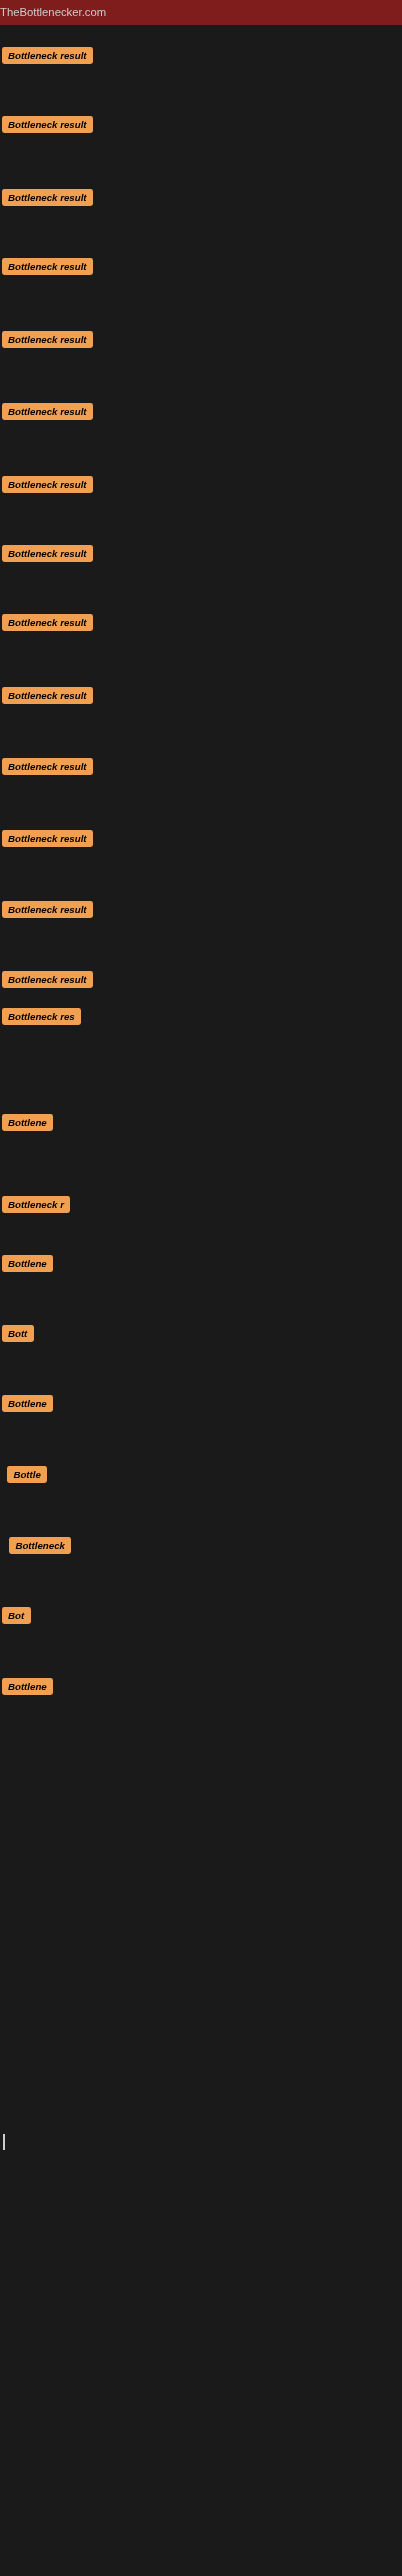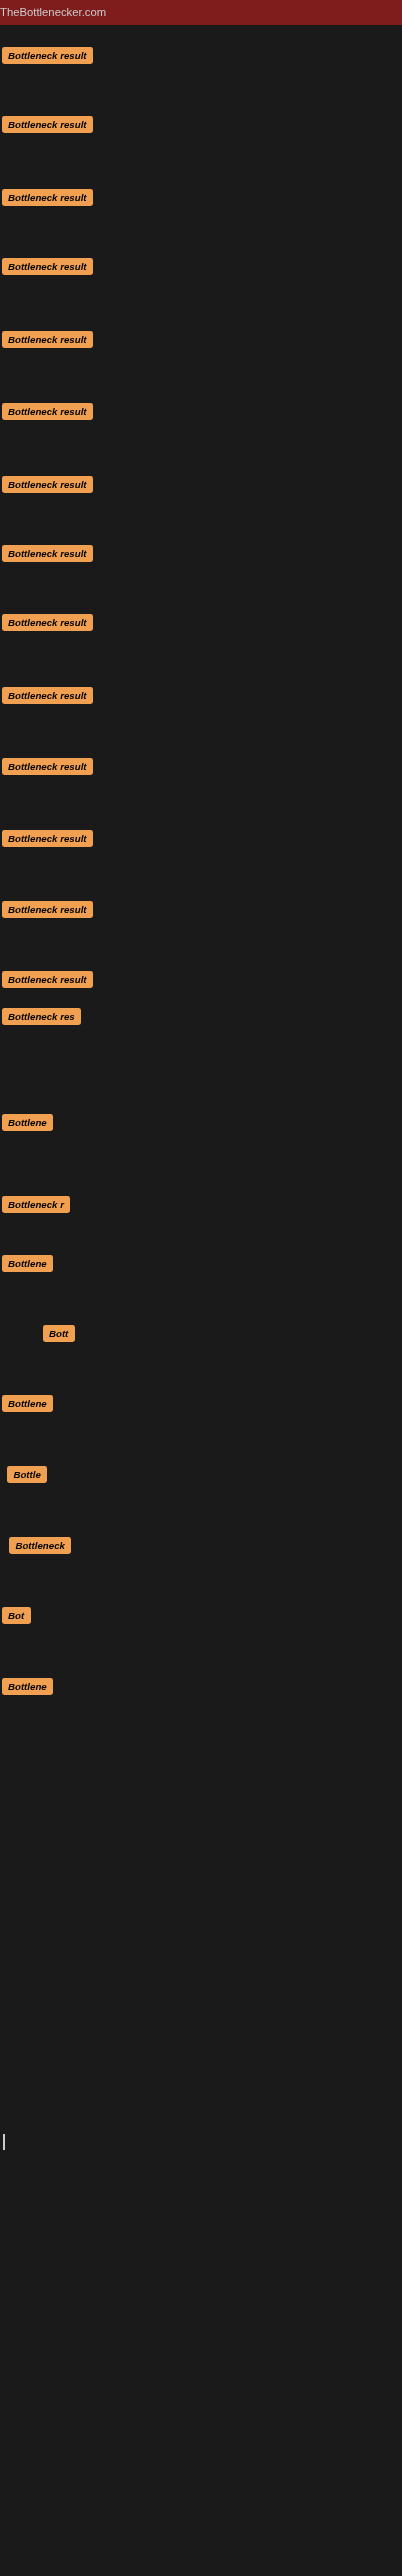--- a/index.html
+++ b/index.html
@@ -55,21 +55,21 @@
     <div style="position: absolute; top: 589px; left: 1.6px;"><span class="bottleneck-badge" style="max-width: 105px;">Bottleneck result</span></div>
     <div style="position: absolute; top: 662px; left: 1.6px;"><span class="bottleneck-badge" style="max-width: 105px;">Bottleneck result</span></div>
     <div style="position: absolute; top: 733px; left: 1.6px;"><span class="bottleneck-badge" style="max-width: 105px;">Bottleneck result</span></div>
     <div style="position: absolute; top: 805px; left: 1.6px;"><span class="bottleneck-badge" style="max-width: 105px;">Bottleneck result</span></div>
     <div style="position: absolute; top: 876px; left: 1.6px;"><span class="bottleneck-badge" style="max-width: 105px;">Bottleneck result</span></div>
     <div style="position: absolute; top: 946px; left: 1.6px;"><span class="bottleneck-badge" style="max-width: 105px;">Bottleneck result</span></div>
     <div style="position: absolute; top: 983px; left: 1.6px;"><span class="bottleneck-badge" style="max-width: 89px;">Bottleneck res</span></div>
     <div style="position: absolute; top: 1089px; left: 1.6px;"><span class="bottleneck-badge" style="max-width: 66px;">Bottlene</span></div>
     <div style="position: absolute; top: 1159px; left: 1.6px; margin-top: 12px;"><span class="bottleneck-badge" style="max-width: 76px;">Bottleneck r</span></div>
     <div style="position: absolute; top: 1230px; left: 1.6px;"><span class="bottleneck-badge" style="max-width: 63px;">Bottlene</span></div>
-    <div style="position: absolute; top: 1300px; left: 1.6px;"><span class="bottleneck-badge" style="max-width: 42px; margin-left: 41px;">Bott</span></div>
+    <div style="position: absolute; top: 1300px; left: 1.6px;"><span class="bottleneck-badge" style="max-width: 42px;">Bott</span></div>
     <div style="position: absolute; top: 1370px; left: 1.6px;"><span class="bottleneck-badge" style="max-width: 63px;">Bottlene</span></div>
     <div style="position: absolute; top: 1441px; left: 7px;"><span class="bottleneck-badge" style="max-width: 50px;">Bottle</span></div>
     <div style="position: absolute; top: 1512px; left: 9px;"><span class="bottleneck-badge" style="max-width: 72px;">Bottleneck</span></div>
     <div style="position: absolute; top: 1582px; left: 1.6px;"><span class="bottleneck-badge" style="max-width: 35px;">Bot</span></div>
     <div style="position: absolute; top: 1653px; left: 1.6px;"><span class="bottleneck-badge" style="max-width: 56px;">Bottlene</span></div>
     <div style="position: absolute; top: 2109px; left: 3.2px; width: 1.6px; height: 16px; background-color: rgb(204, 204, 204);"></div>
   </div>
 
 
 </body></html>

